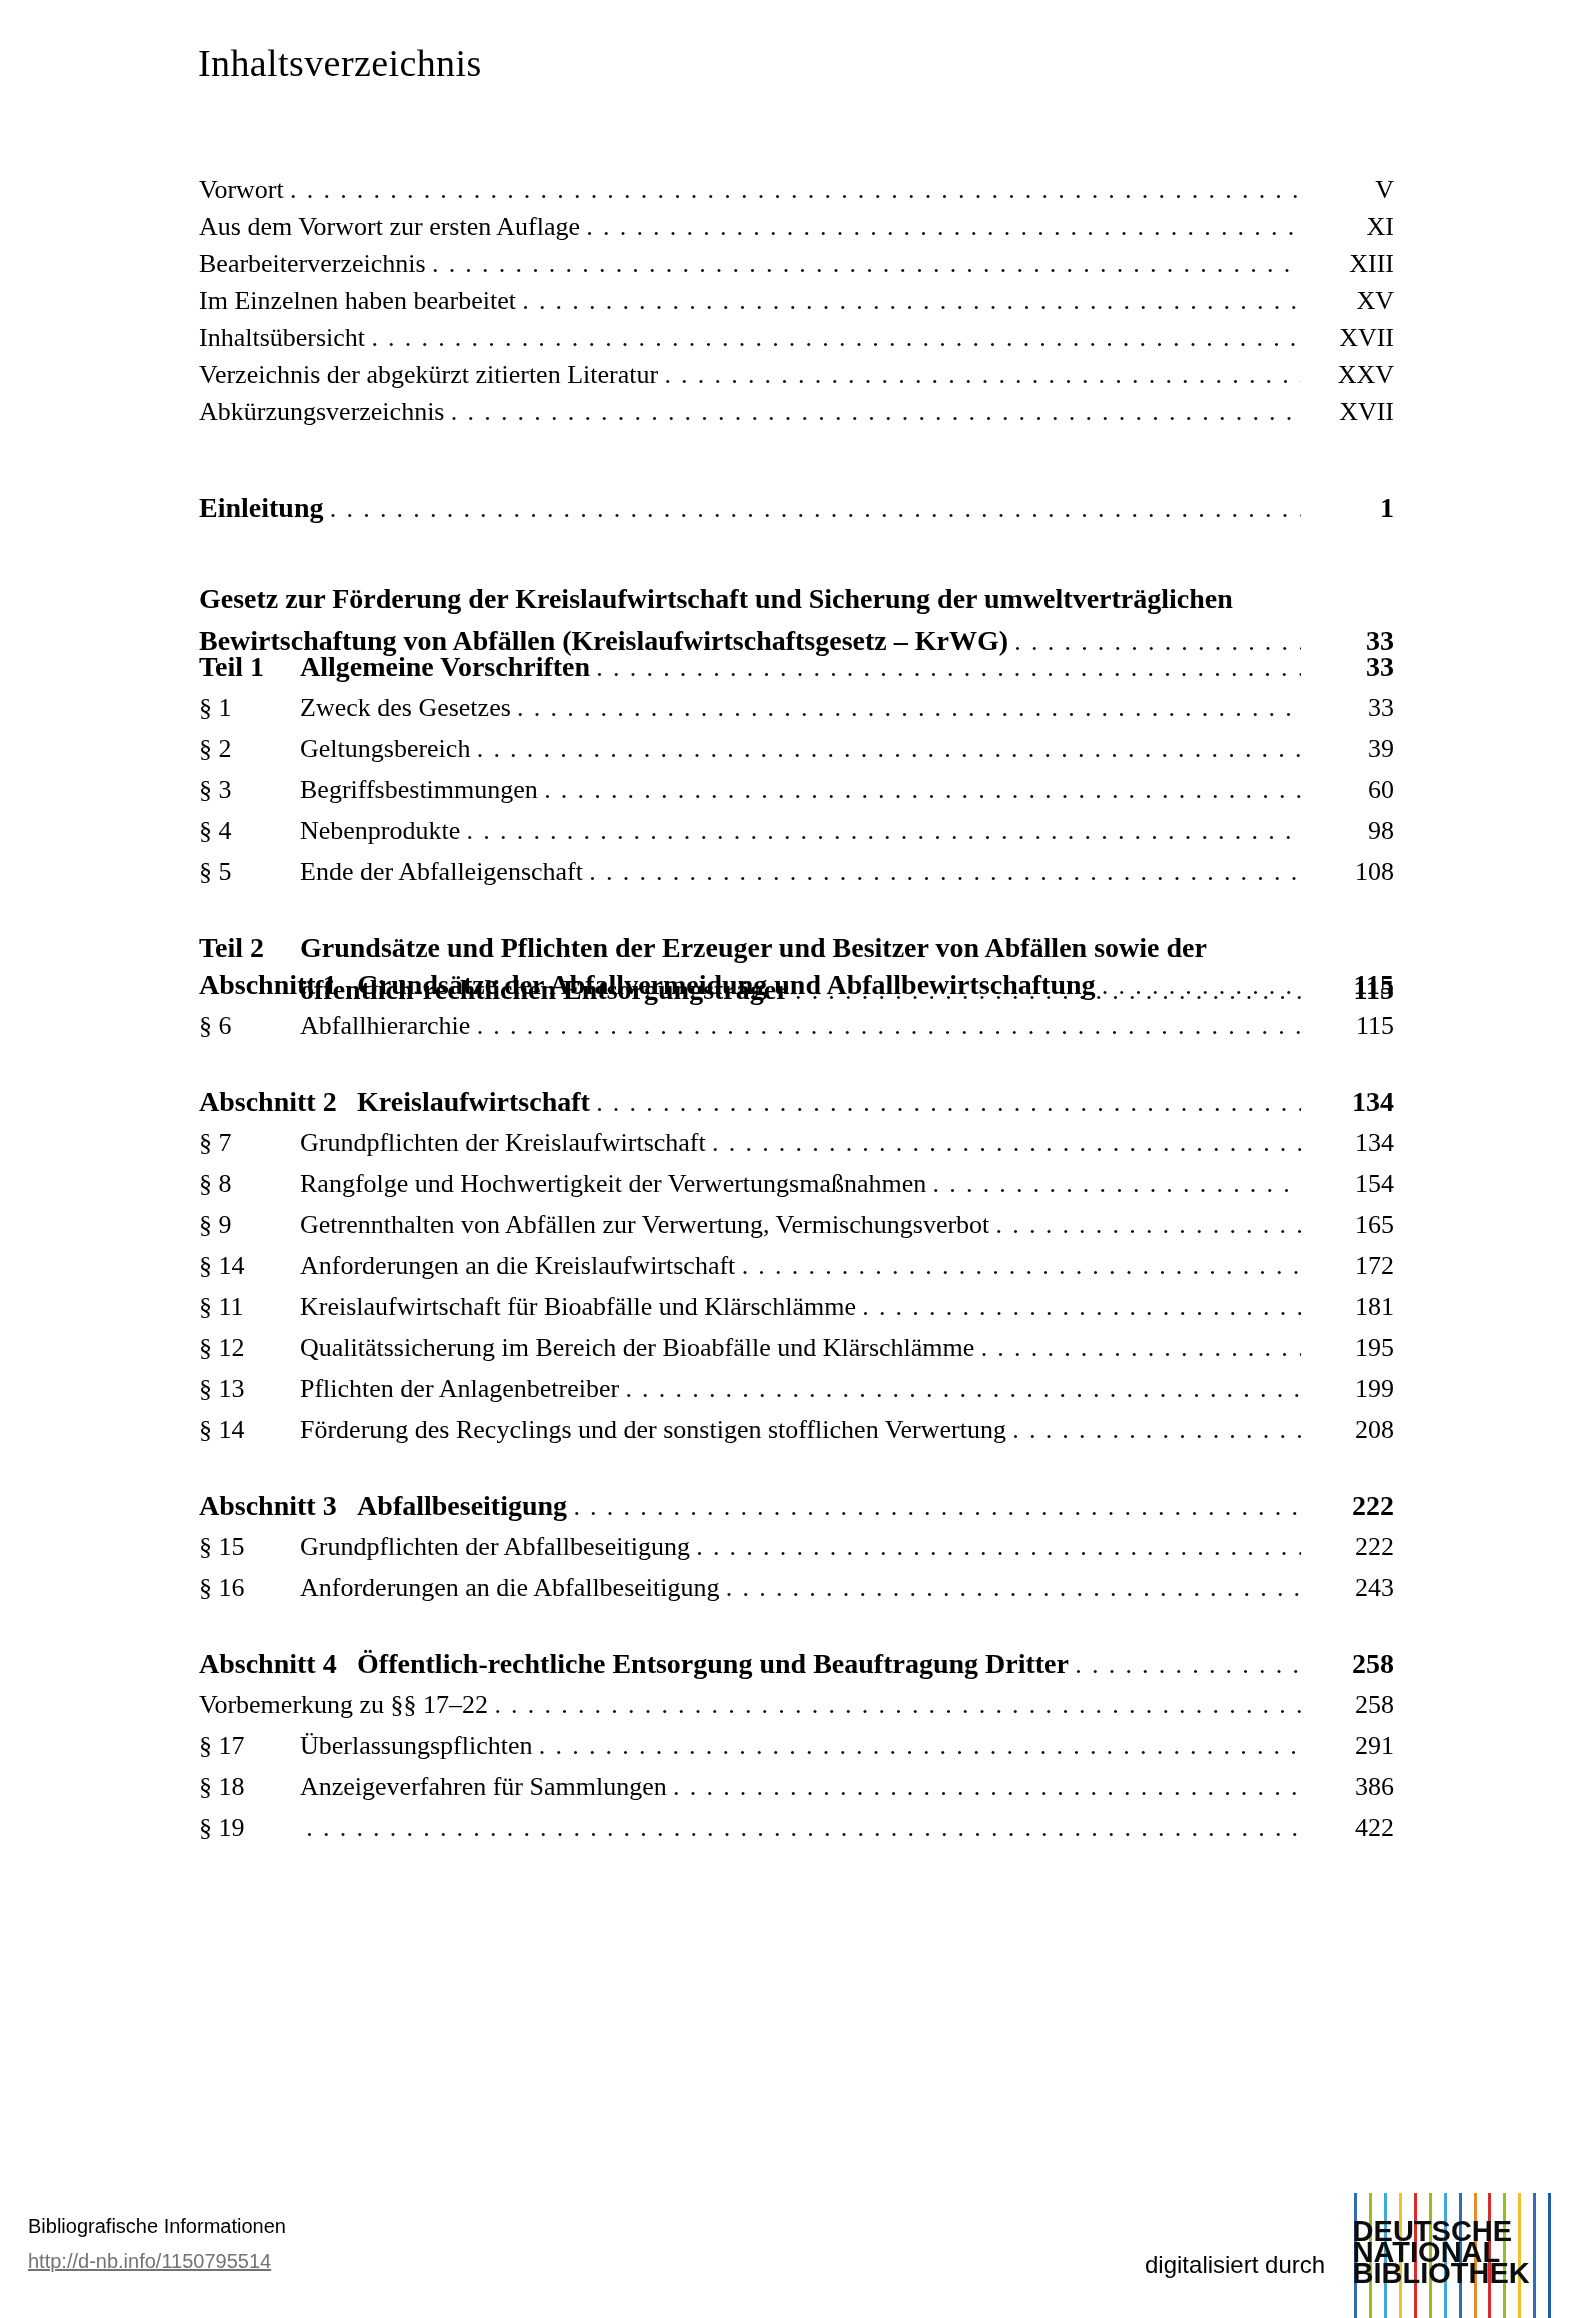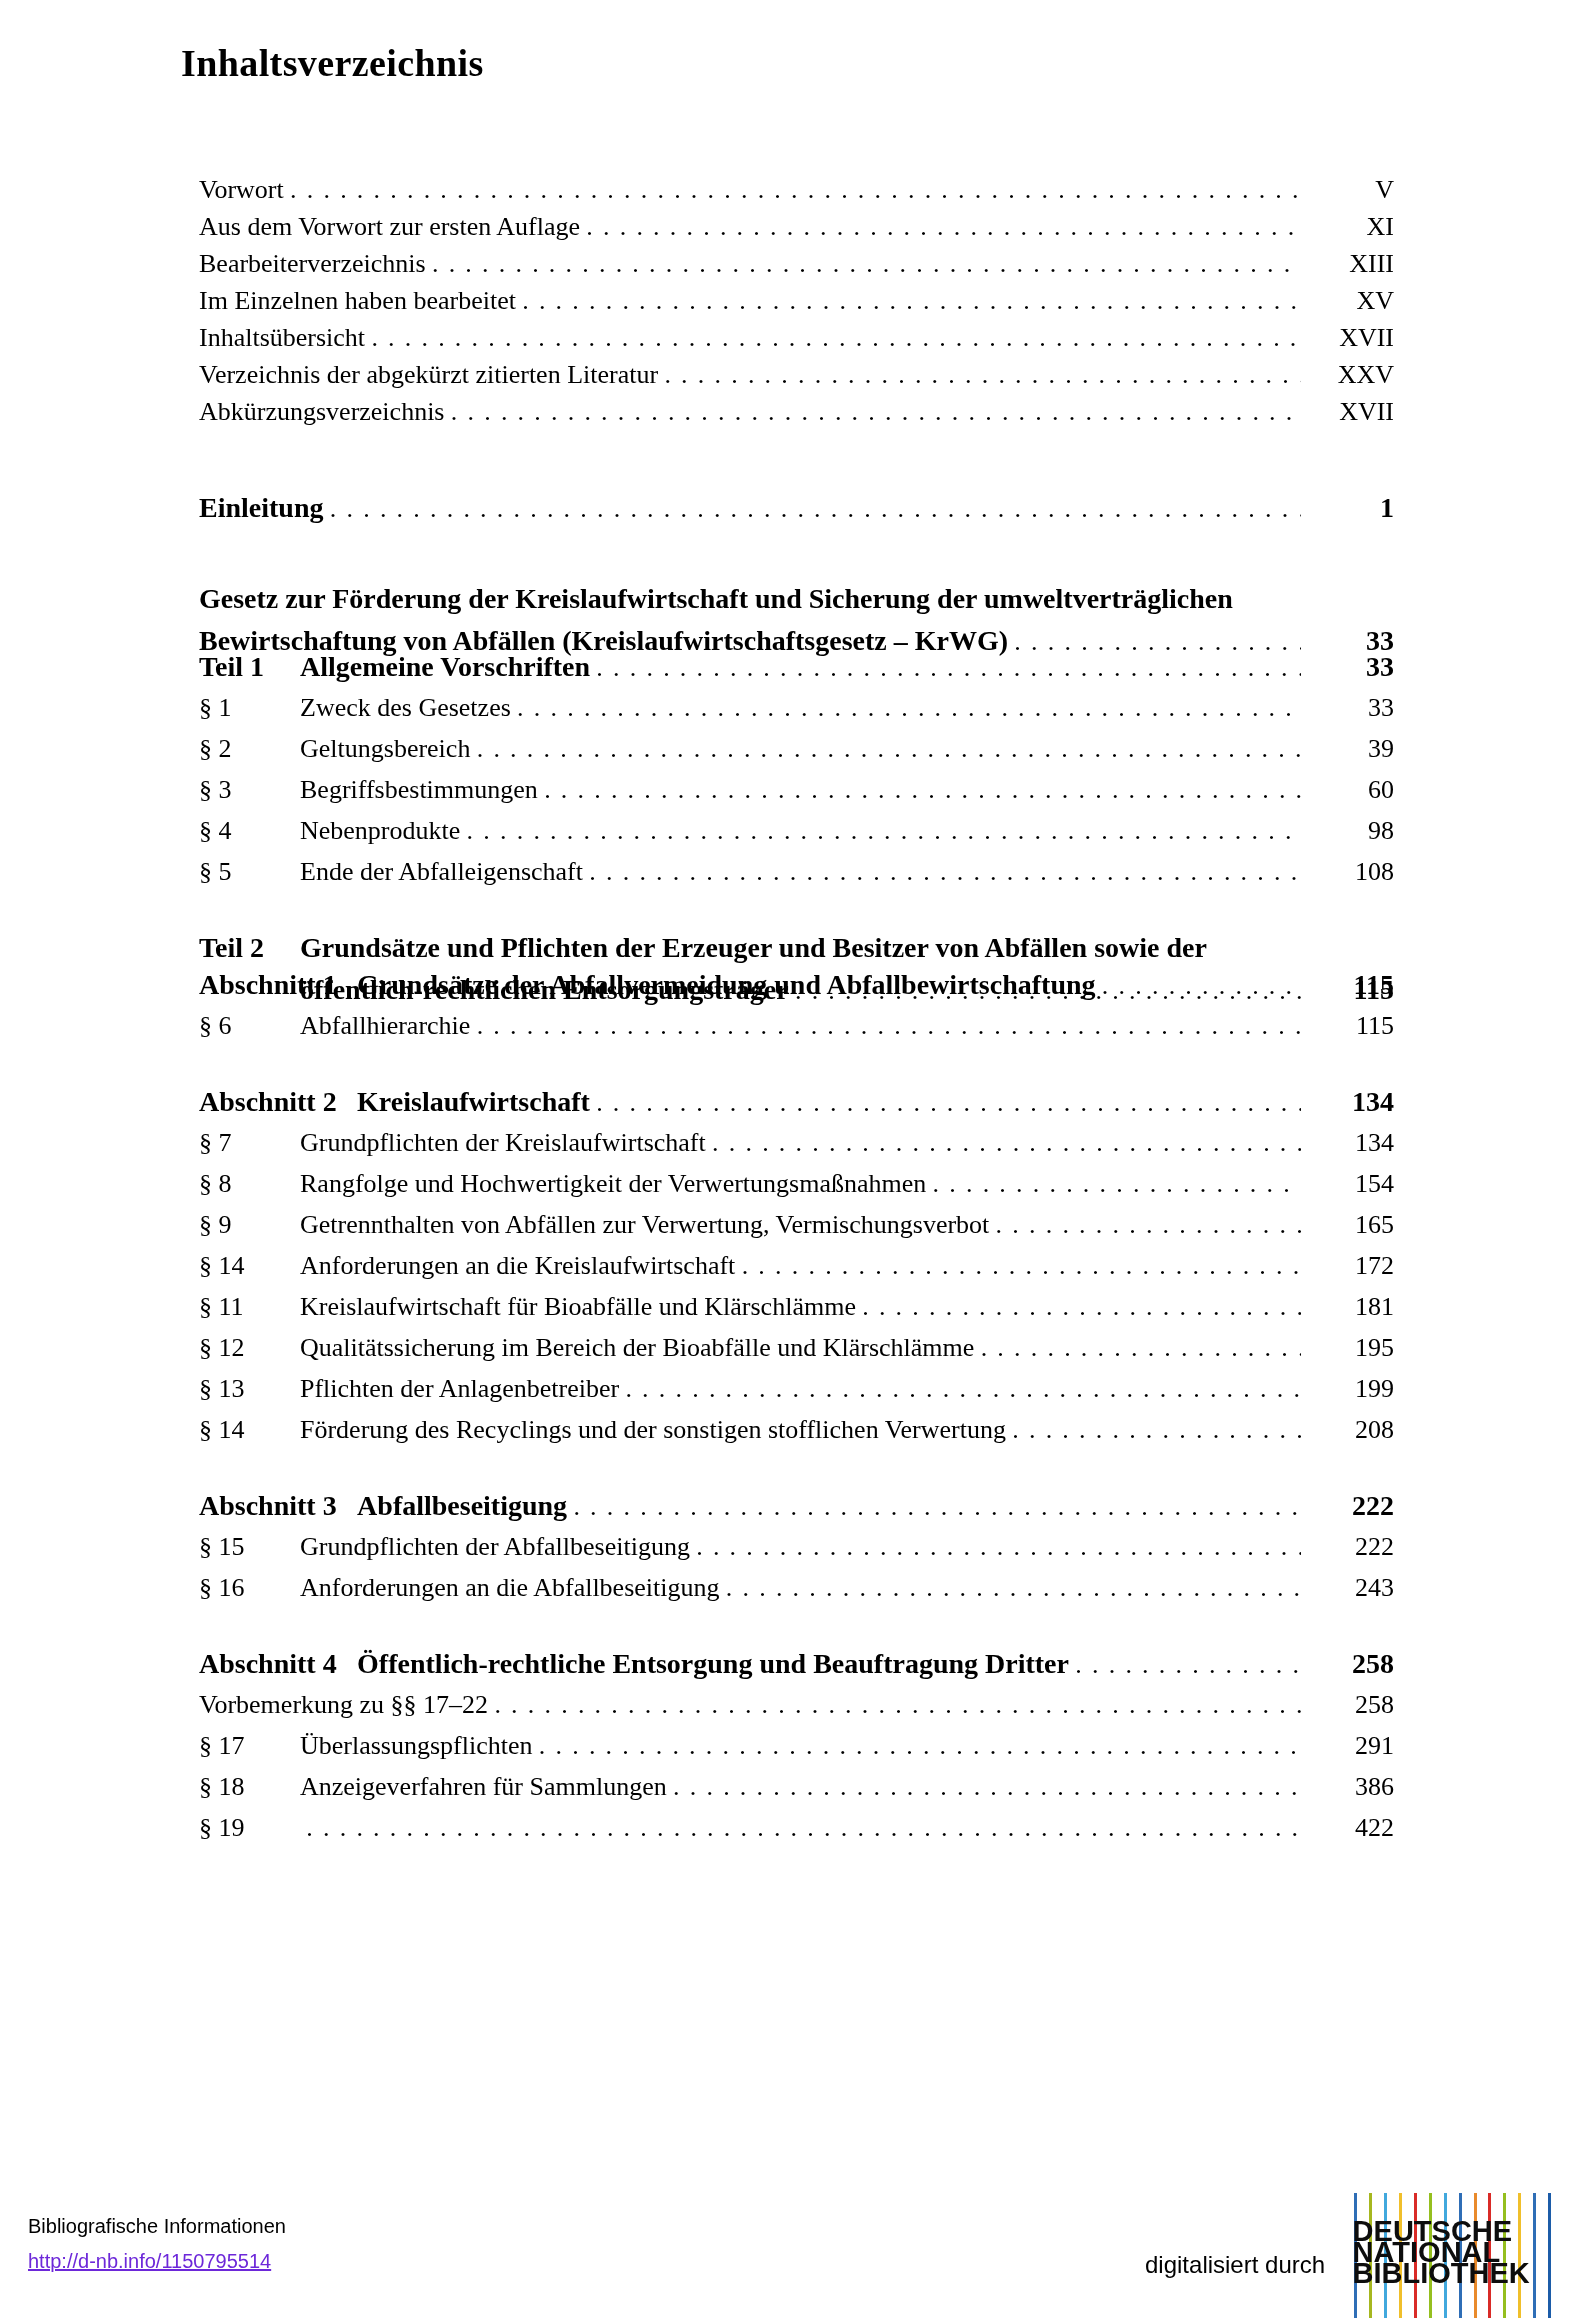--- a/index.html
+++ b/index.html
@@ -5,22 +5,22 @@
   html,body{margin:0;padding:0;background:#ffffff;}
   .page{
     position:relative;
     width:1576px;height:2319px;
     background:#ffffff;
     color:#000;
     font-family:"Liberation Serif", serif;
     overflow:hidden;
   }
   .doc-title{
-    position:absolute;left:181px;top:41px;margin:0;
-    font-size:38px;font-weight:bold;letter-spacing:0.4px;
+    position:absolute;left:198px;top:41px;margin:0;
+    font-size:38px;font-weight:normal;letter-spacing:0.4px;
   }
   
   .toc{position:absolute;left:199px;top:171px;width:1195px;}
   .row{
     display:flex;align-items:baseline;white-space:nowrap;
     font-size:26px;height:37px;line-height:37px;
   }
   .row.heading{font-weight:bold;font-size:28px;margin-top:57px;height:41px;line-height:41px;}
   .row.law,.row.part2{display:block;font-weight:bold;font-size:28px;}
   .row.law{margin-top:50px;}
@@ -277,21 +277,21 @@
       </div>
       <div class="row para">
         <span class="label col">§ 19</span>
         <span class="dots">........................................................................................................................</span>
         <span class="page-num">422</span>
       </div>
     </div>
 
   <div class="footer-left">
     <div>Bibliografische Informationen</div>
-    <a class="bib-link" href="#" id="bib-link" style="color: #6d28d9;">http://d-nb.info/1150795514</a>
+    <a class="bib-link" href="#" id="bib-link" style="color: #737373;">http://d-nb.info/1150795514</a>
   </div>
 
   <span class="digitized">digitalisiert durch</span>
 
   <div class="dnb-logo" id="dnb-logo">
     <div id="stripes">
         <div class="stripe" style="left: 3.1px; background: rgb(47, 110, 182);"></div>
         <div class="stripe" style="left: 18px; background: rgb(166, 183, 31);"></div>
         <div class="stripe" style="left: 33px; background: rgb(65, 168, 221);"></div>
         <div class="stripe" style="left: 48px; background: rgb(240, 191, 43);"></div>

